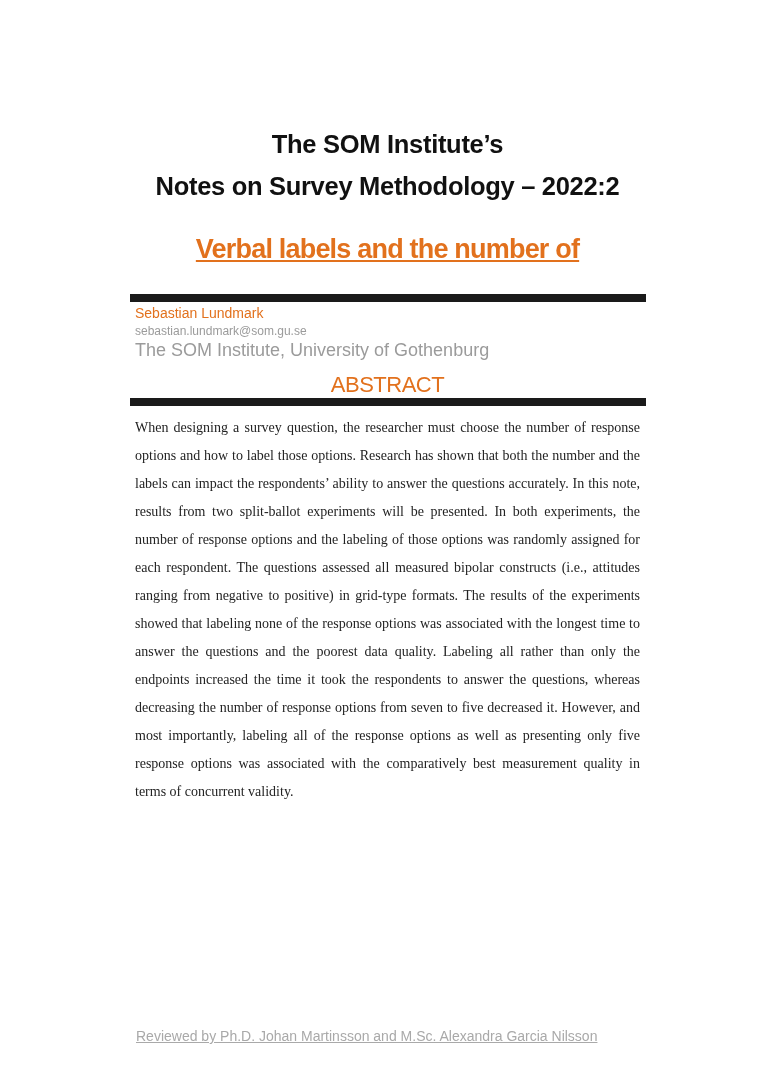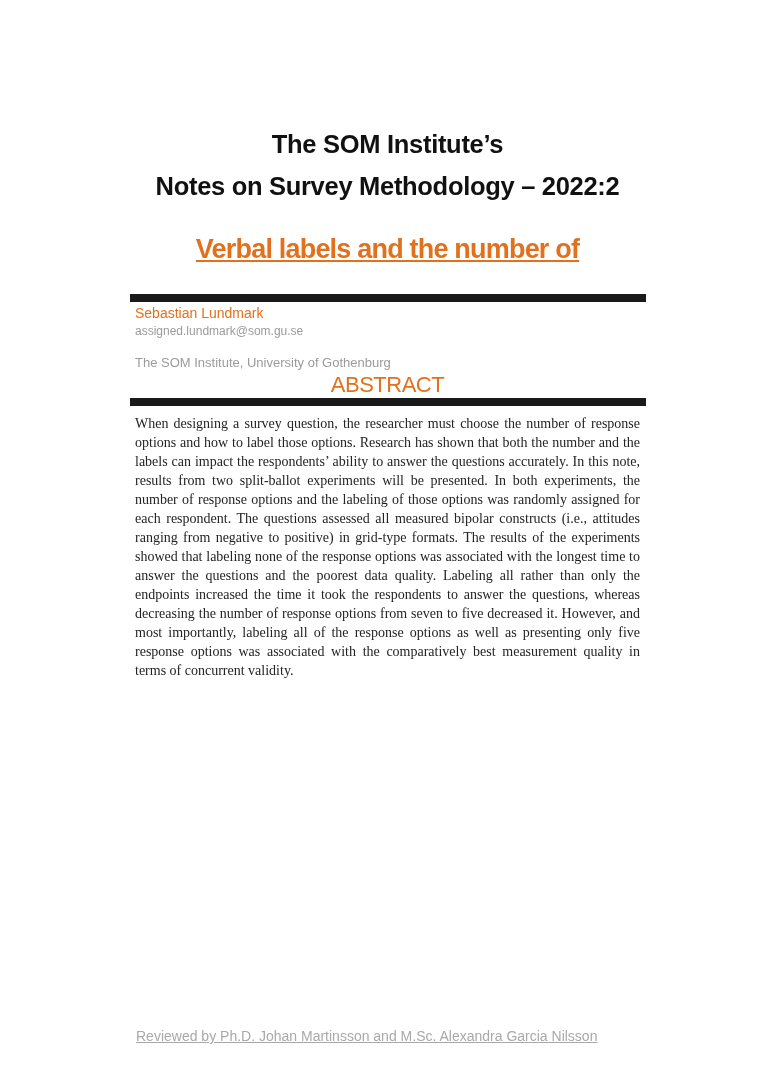--- a/index.html
+++ b/index.html
@@ -64,44 +64,44 @@
   }
   .author-email {
     position: absolute;
     top: 312px;
     left: 123px;
     font-size: 12px;
     color: var(--muted-text);
   }
   .author-affiliation {
     position: absolute;
-    top: 343px;
+    top: 328px;
     left: 123px;
-    font-size: 13px;
+    font-size: 18px;
     color: var(--muted-text);
   }
   .abstract-heading {
     position: absolute;
     top: 360px;
     left: 0;
     width: 759px;
     text-align: center;
     font-weight: normal;
     font-size: 22px;
     letter-spacing: -0.5px;
     color: var(--accent-orange);
   }
   .abstract-text {
     position: absolute;
     top: 402px;
     left: 123px;
     width: 513px;
     font-family: "Liberation Serif", serif;
     font-size: 14px;
-    line-height: 19px;
+    line-height: 28px;
     text-align: justify;
     color: var(--body-text);
   }
   .reviewer-line {
     position: absolute;
     top: 1016px;
     left: 124px;
     font-size: 14px;
     color: var(--footer-text);
     text-decoration: underline;
@@ -118,21 +118,21 @@
   </header>
 
   <h1 class="doc-title">
     <div>Verbal labels and the number of</div>
   </h1>
 
   <div class="rule rule-under-title"></div>
 
   <div class="author-name">Sebastian Lundmark</div>
 
-  <div class="author-email">assigned.lundmark@som.gu.se</div>
+  <div class="author-email">sebastian.lundmark@som.gu.se</div>
 
   <div class="author-affiliation">The SOM Institute, University of Gothenburg</div>
 
   <h2 class="abstract-heading">ABSTRACT</h2>
 
   <div class="rule rule-under-abstract-heading"></div>
 
   <p class="abstract-text">When designing a survey question, the researcher must choose the number of response options and how to label those options. Research has shown that both the number and the labels can impact the respondents’ ability to answer the questions accurately. In this note, results from two split-ballot experiments will be presented. In both experiments, the number of response options and the labeling of those options was randomly assigned for each respondent. The questions assessed all measured bipolar constructs (i.e., attitudes ranging from negative to positive) in grid-type formats. The results of the experiments showed that labeling none of the response options was associated with the longest time to answer the questions and the poorest data quality. Labeling all rather than only the endpoints increased the time it took the respondents to answer the questions, whereas decreasing the number of response options from seven to five decreased it. However, and most importantly, labeling all of the response options as well as presenting only five response options was associated with the comparatively best measurement quality in terms of concurrent validity.</p>
 
   <div class="reviewer-line">Reviewed by Ph.D. Johan Martinsson and M.Sc. Alexandra Garcia Nilsson</div>

